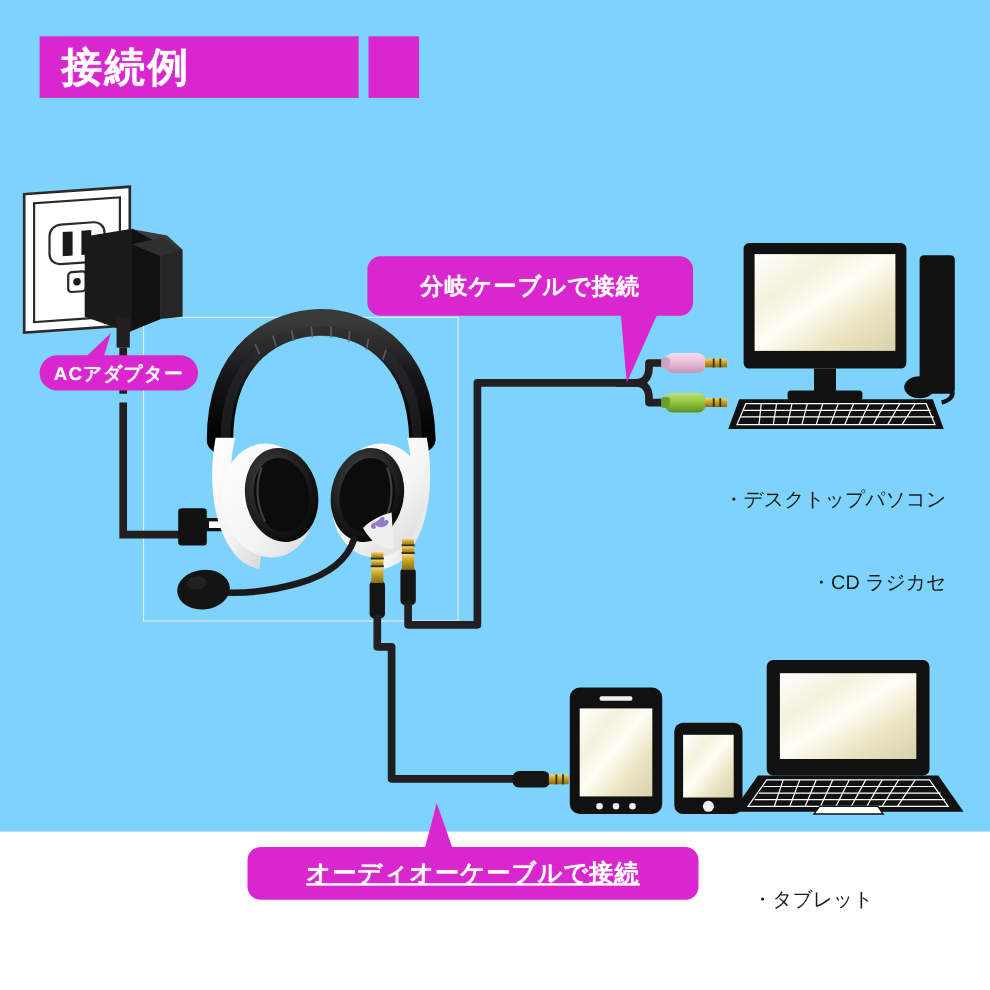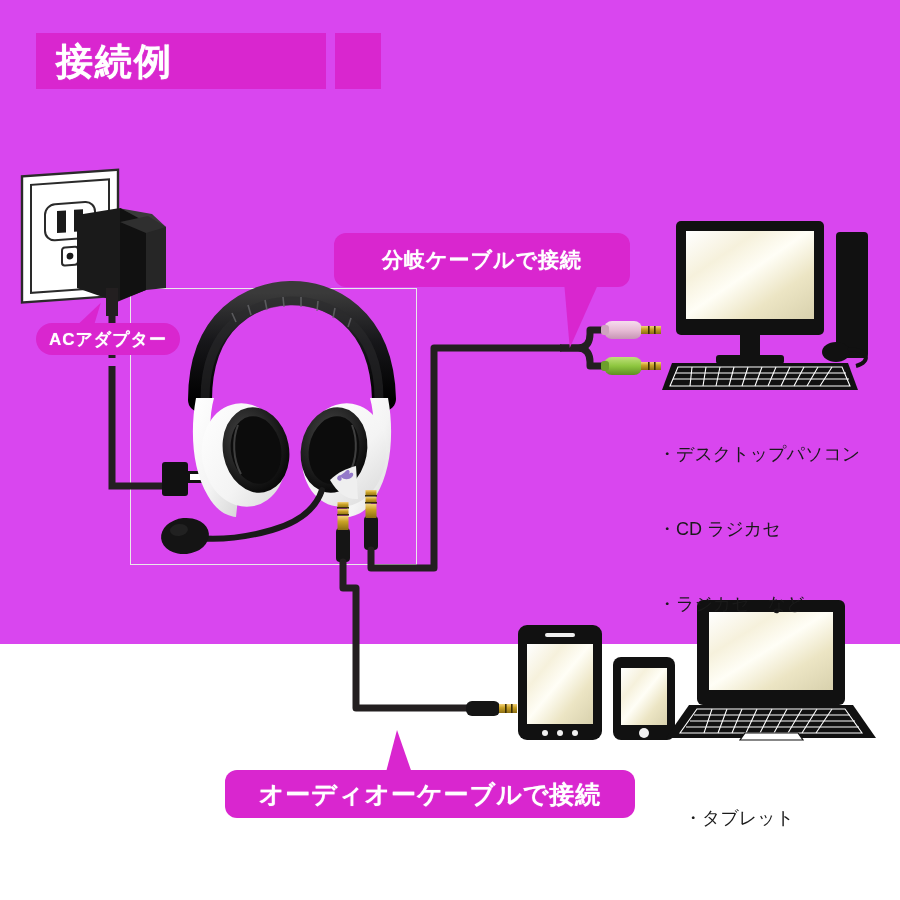--- a/index.html
+++ b/index.html
@@ -1,21 +1,21 @@
 <!DOCTYPE html>
 <html lang="ja"><head>
 <meta charset="utf-8">
 <style>
   html,body{margin:0;padding:0;background:#ffffff;}
   body{
     width:900px;height:900px;overflow:hidden;
     font-family:"Liberation Sans","DejaVu Sans",sans-serif;
     -webkit-font-smoothing:antialiased;
   }
-  .stage{position:relative;width:900px;height:644px;background:#d946ef;}
+  .stage{position:relative;width:900px;height:756px;background:#7dd3fc;}
 
   
   .title-wrap{position:absolute;left:36px;top:33px;display:flex;align-items:stretch;gap:9px;}
   .title-bar{
     background:#d926cf;height:56px;width:290px;display:flex;align-items:center;
   }
   .title-text{
     color:#ffffff;font-size:37px;font-weight:bold;letter-spacing:2px;
     padding-left:20px;line-height:1;text-shadow:0 0 1px #fff;
   }
@@ -33,39 +33,39 @@
   #callout-branch{left:334px;top:233px;width:296px;height:54px;font-size:21px;}
   #callout-branch .ctxt{font-size:21px;}
   #tail-branch{
     left:562px;top:284px;
     border-left:10px solid transparent;border-right:24px solid transparent;
     border-top:64px solid #d926cf;
     transform:skewX(-4deg);
   }
 
   #callout-audio{left:225px;top:770px;width:410px;height:48px;}
-  #callout-audio .ctxt{font-size:25px;}
+  #callout-audio .ctxt{font-size:22px;text-decoration:underline;}
   #tail-audio{
     left:385px;top:730px;
     border-left:12px solid transparent;border-right:16px solid transparent;
     border-bottom:46px solid #d926cf;
   }
 
   #callout-ac{left:36px;top:323px;width:144px;height:32px;border-radius:16px;}
   #callout-ac .ctxt{font-size:17px;}
   #tail-ac{
     left:84px;top:300px;
     border-left:10px solid transparent;border-right:6px solid transparent;
     border-bottom:30px solid #d926cf;
     transform:rotate(28deg);
   }
 
   
   .device-list{position:absolute;color:#1a1a1a;font-size:18px;line-height:25px;white-space:pre;}
-  #list-desktop{left:658px;top:392px;}
+  #list-desktop{left:658px;top:392px;text-align:right;}
   #list-mobile{left:684px;top:756px;}
   .dl-line{display:block;}
 
   
   .photo-frame{position:absolute;left:130px;top:288px;width:285px;height:275px;border:1px solid #e9e9e9;}
 
   
   .layer{position:absolute;left:0;top:0;width:900px;height:900px;}
   .nohit{pointer-events:none;}
 </style>
@@ -302,21 +302,20 @@
   </div>
 
   <div class="tail" id="tail-ac"></div>
   <div class="callout" id="callout-ac">
     <span class="ctxt">ACアダプター</span>
   </div>
 
   <div class="device-list" id="list-desktop">
     <span class="dl-line">・デスクトップパソコン</span>
     <span class="dl-line">・CD ラジカセ</span>
-    <span class="dl-line">・ラジカセ　など</span>
   </div>
 
   <div class="device-list" id="list-mobile">
     <span class="dl-line">・タブレット</span>
     
     
   </div>
 
 </div>
 

